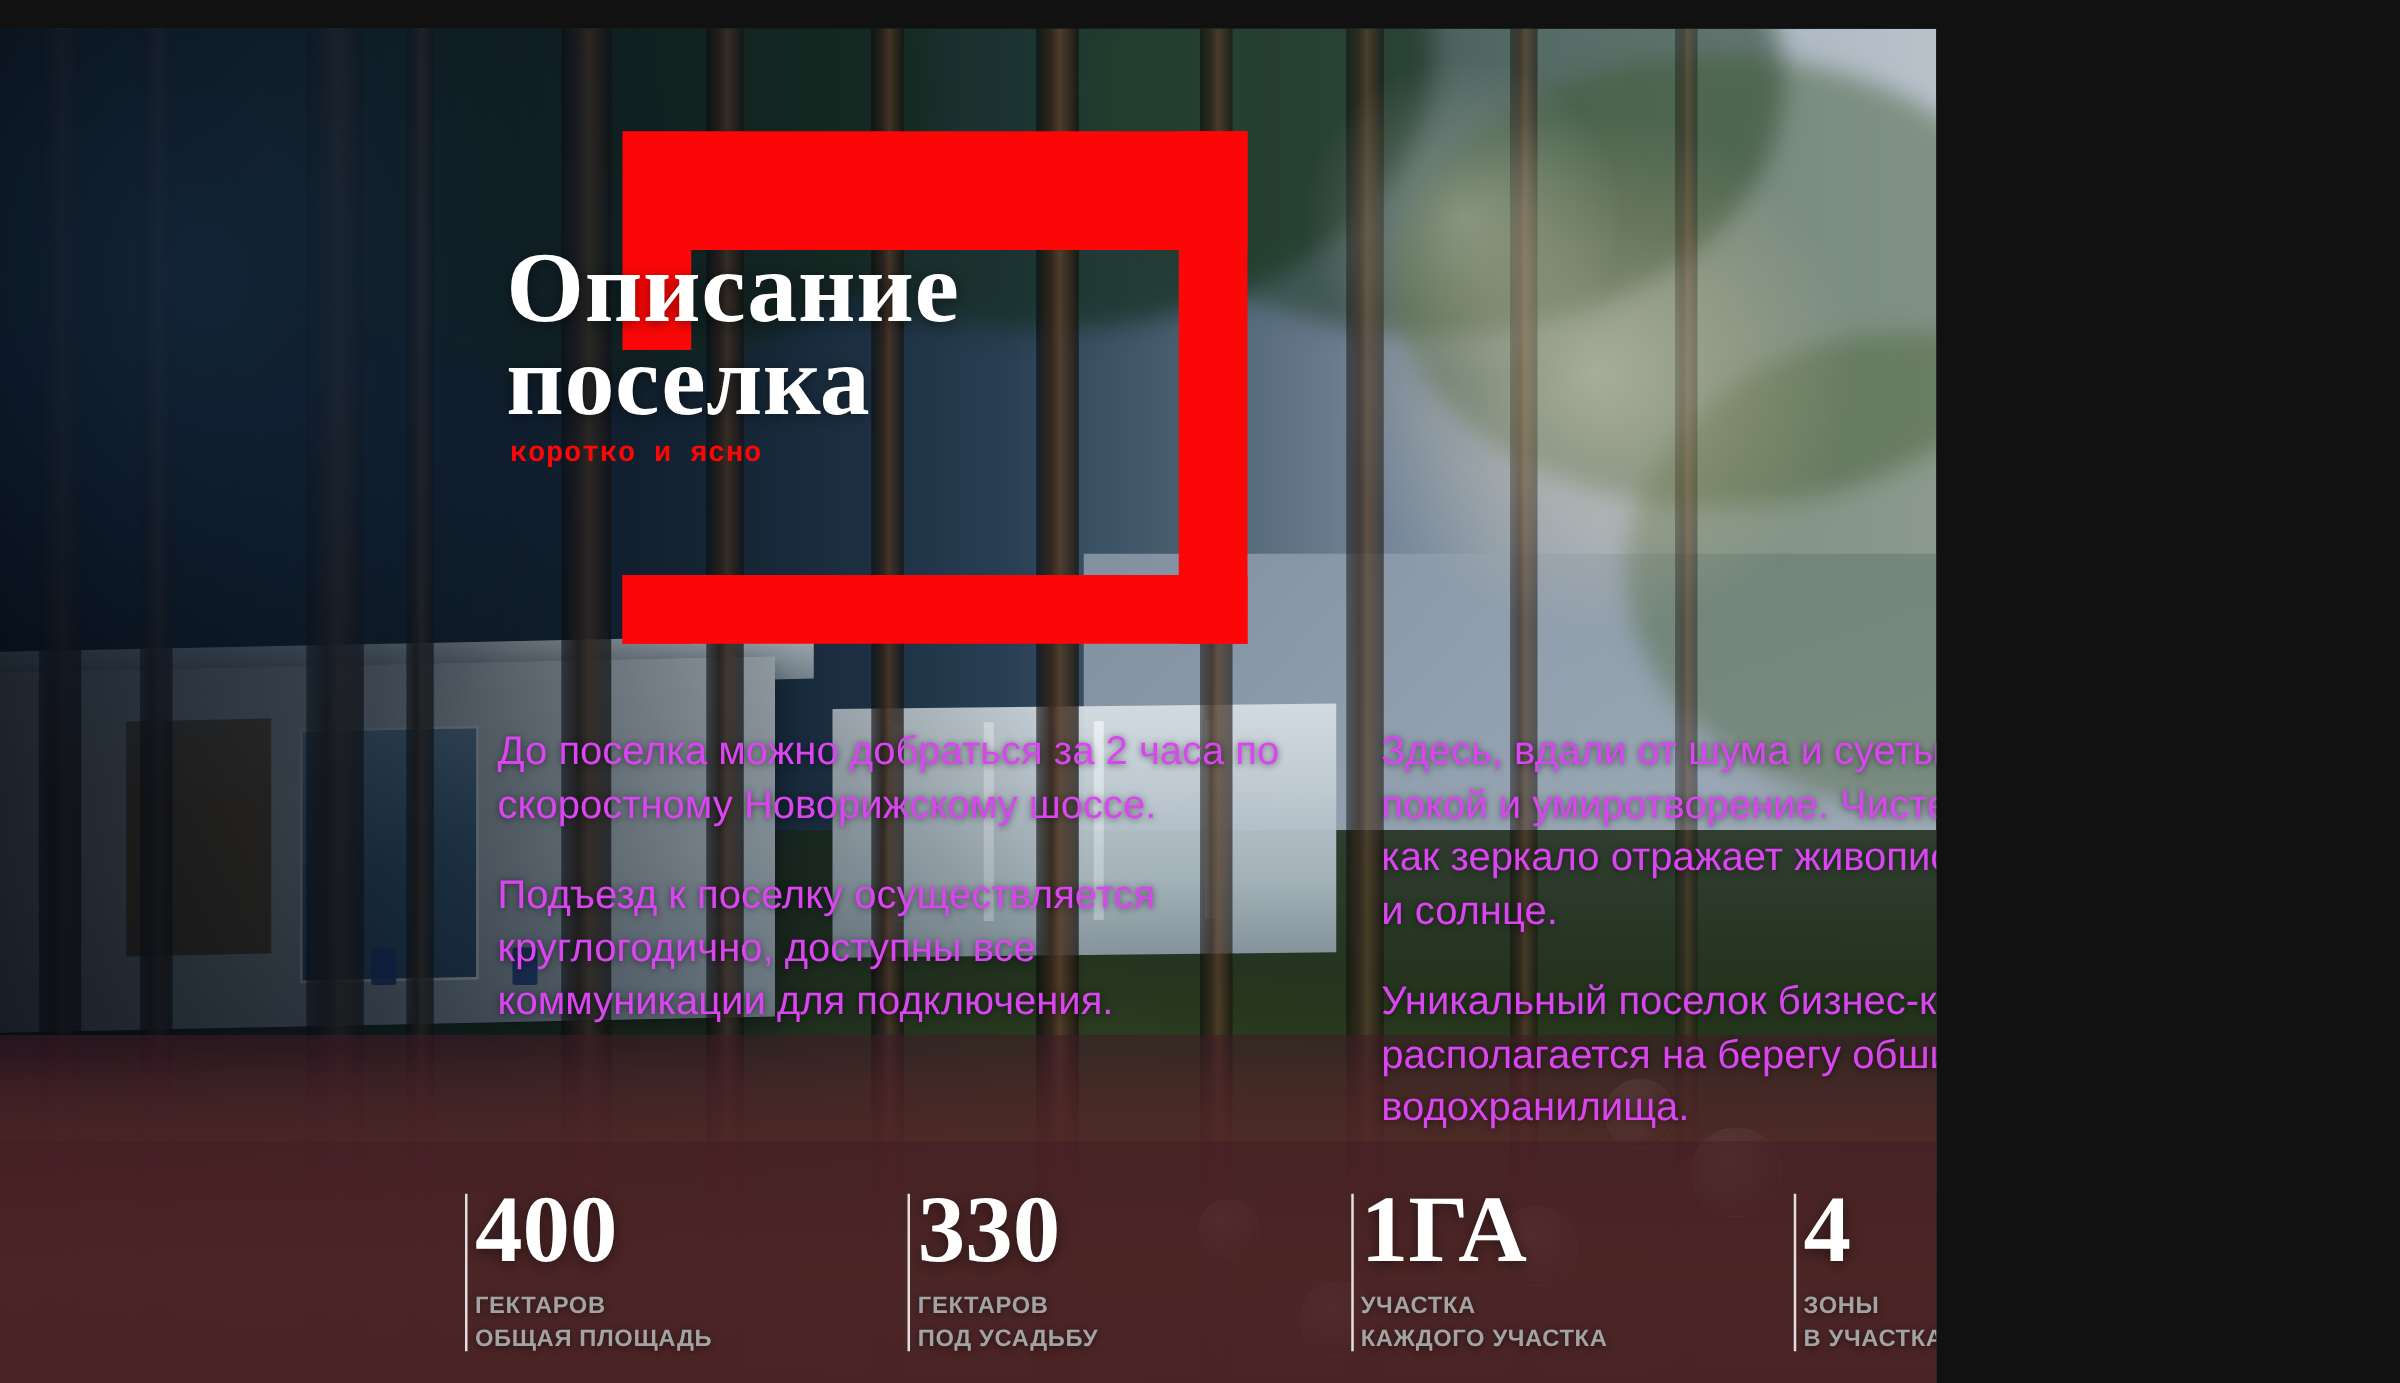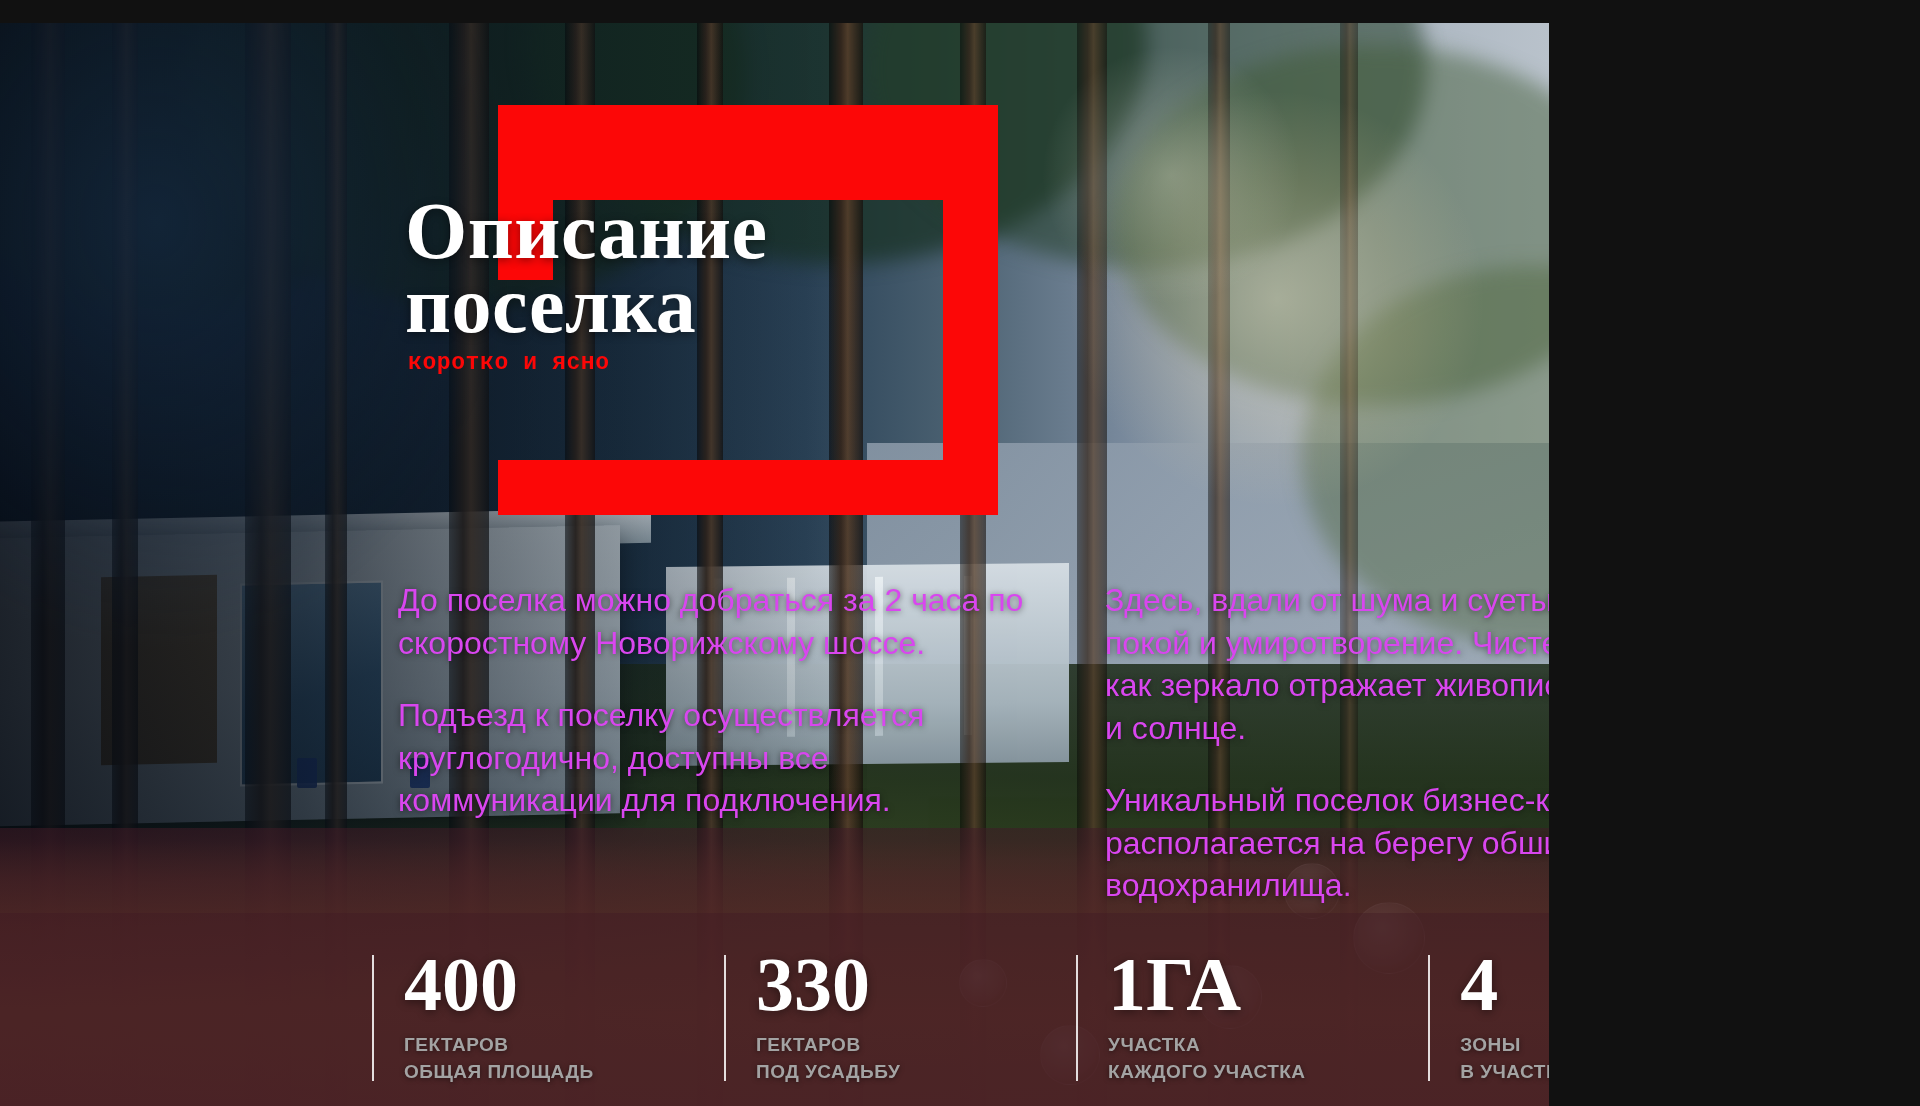--- a/index.html
+++ b/index.html
@@ -179,21 +179,21 @@
   }
   .col-txt p:last-child{margin-bottom:0;}
 
   
   .stats{
     position:absolute;left:372px;top:928px;width:1300px;
     display:flex;z-index:6;
   }
   .stat{
     position:relative;
-    padding-left:32px;
+    padding-left:8px;
   }
   .stat::before{
     content:"";position:absolute;left:0;top:4px;bottom:2px;width:2px;
     background:rgba(255,255,255,.85);
   }
   .stat.w1{width:355px;}
   .stat.w2{width:355px;}
   .stat.w3{width:355px;}
   .stat.w4{width:235px;}
   .stat-num{

